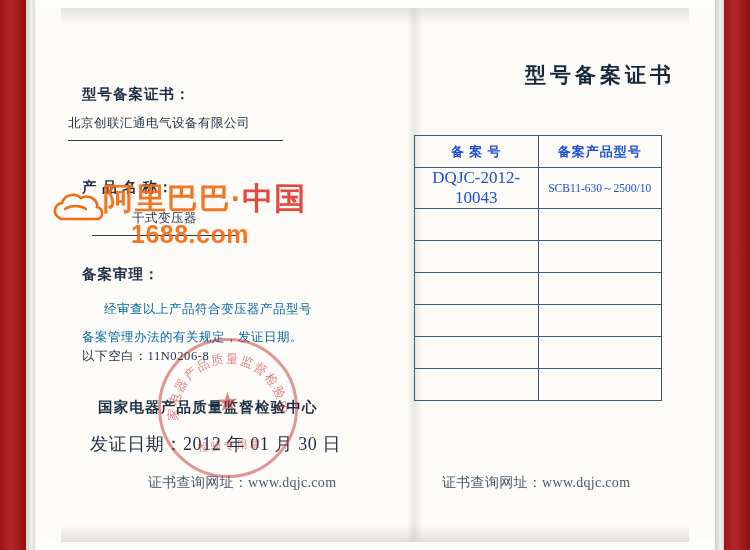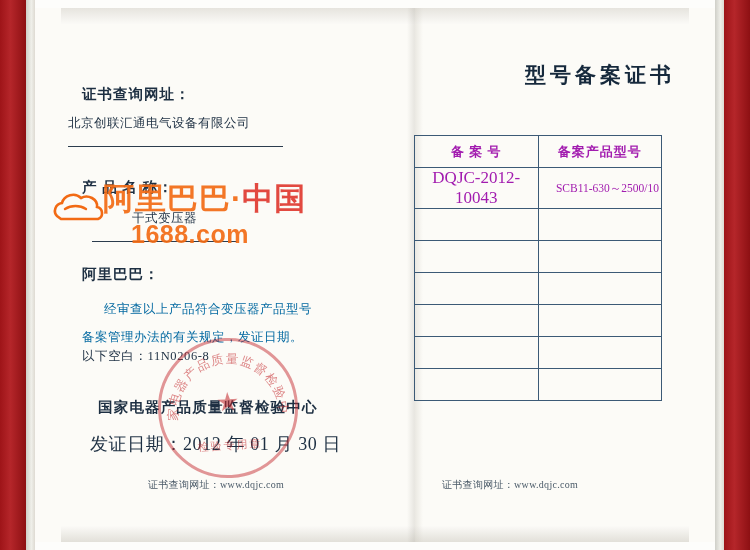--- a/index.html
+++ b/index.html
@@ -94,21 +94,21 @@
     font-weight: bold;
     color: #1d2f42;
   }
 
   .field-value {
     position: absolute;
     font-size: 12.5px;
     letter-spacing: 0.5px;
     color: #1d2f42;
     border-bottom: 1px solid #2b3c4d;
-    padding-bottom: 14px;
+    padding-bottom: 8px;
     white-space: nowrap;
   }
 
   .label-applicant  { left: 42px;  top: 65px; }
   .value-applicant  { left: 28px;  top: 95px; width: 215px; }
 
   .label-product    { left: 42px;  top: 158px; text-align: right; }
   .value-product    { left: 52px;  top: 190px; width: 145px; text-align: center; }
 
   .label-review     { left: 42px;  top: 245px; }
@@ -227,36 +227,36 @@
     width: 248px;
     border-collapse: collapse;
     table-layout: fixed;
   }
   .record-table th,
   .record-table td {
     border: 1px solid #3c5a76;
     height: 31px;
     font-size: 12px;
     text-align: center;
-    color: #a21caf;
+    color: #1d4ed8;
     padding: 0 2px;
     font-weight: normal;
   }
   .record-table th {
     font-size: 13px;
     letter-spacing: 1px;
     font-weight: bold;
   }
   .record-table td.c0 { width: 112px; font-size: 17px; }
-  .record-table td.c1 { width: 136px; font-size: 11.5px; text-align: right; }
+  .record-table td.c1 { width: 136px; font-size: 11.5px; }
 
   
   .footer-note {
     position: absolute;
-    font-size: 10px;
+    font-size: 14px;
     color: #4a5a68;
     letter-spacing: 0.3px;
     margin-top: 18px;
   }
   .footer-left  { left: 150px; bottom: 52px; }
 
   
   .watermark {
     position: absolute;
     left: 45px;
@@ -307,27 +307,27 @@
   <div class="cover-edge-inner right"></div>
 
   <div class="paper">
     <div class="page-shadow-top"></div>
     <div class="page-shadow-bottom"></div>
     <div class="spine"></div>
   </div>
 
   <div class="left-page">
 
-    <div class="field-row label-applicant">证书查询网址：</div>
+    <div class="field-row label-applicant">型号备案证书：</div>
     <div class="field-value value-applicant">北京创联汇通电气设备有限公司</div>
 
     <div class="field-row label-product">产 品 名 称：</div>
     <div class="field-value value-product">干式变压器</div>
 
-    <div class="field-row label-review">阿里巴巴：</div>
+    <div class="field-row label-review">备案审理：</div>
 
     <div class="review-text">
       <span class="indent"></span><span>经审查以上产品符合变压器产品型号</span><br>
       <span>备案管理办法的有关规定，发证日期。</span>
     </div>
 
     <div class="report-no">
       <span>以下空白：</span><span>11N0206-8</span>
     </div>
 

